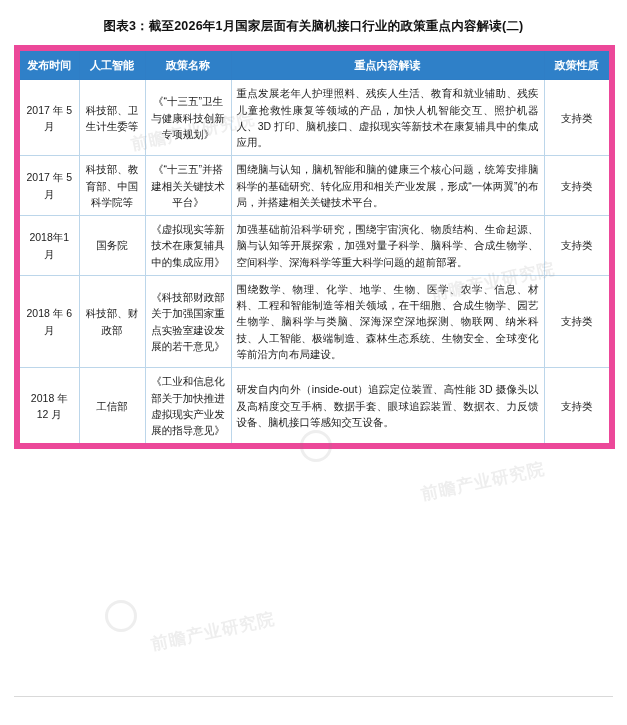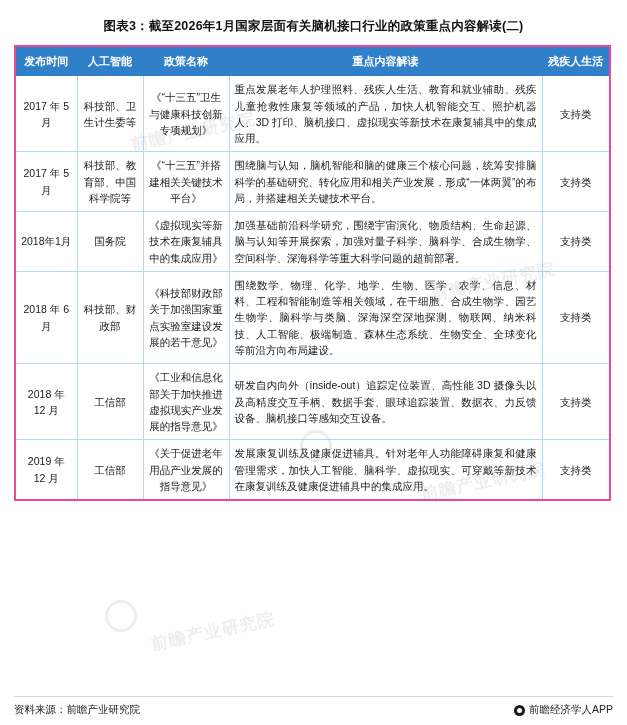--- a/index.html
+++ b/index.html
@@ -26,21 +26,21 @@
     font-weight: bold;
     color: #111;
     text-align: center;
     padding: 12px 0 10px 0;
     letter-spacing: 0.2px;
   }
   table.policy {
     border-collapse: collapse;
     width: 553px;
     table-layout: fixed;
-    border: 2px solid #ec4899;
+    border: 6px solid #ec4899;
   }
   table.policy th {
     background: #2f80c8;
     color: #ffffff;
     font-size: 11px;
     font-weight: bold;
     text-align: center;
     padding: 7px 2px;
     border: 1px solid #2f7ec6;
     line-height: 1.3;
@@ -147,21 +147,21 @@
         <col class="col3">
         <col class="col4">
         <col class="col5">
     </colgroup>
     <thead>
       <tr>
         <th>发布时间</th>
         <th>人工智能</th>
         <th>政策名称</th>
         <th>重点内容解读</th>
-        <th>残疾人生活</th>
+        <th>政策性质</th>
       </tr>
     </thead>
     <tbody>
       <tr>
         <td class="c-date">2017 年 5 月</td>
         <td class="c-dept">科技部、卫生计生委等</td>
         <td class="c-name">《“十三五”卫生与健康科技创新专项规划》</td>
         <td class="c-content">重点发展老年人护理照料、残疾人生活、教育和就业辅助、残疾儿童抢救性康复等领域的产品，加快人机智能交互、照护机器人、3D 打印、脑机接口、虚拟现实等新技术在康复辅具中的集成应用。</td>
         <td class="c-nature">支持类</td>
       </tr>
@@ -184,42 +184,28 @@
         <td class="c-dept">科技部、财政部</td>
         <td class="c-name">《科技部财政部关于加强国家重点实验室建设发展的若干意见》</td>
         <td class="c-content">围绕数学、物理、化学、地学、生物、医学、农学、信息、材料、工程和智能制造等相关领域，在干细胞、合成生物学、园艺生物学、脑科学与类脑、深海深空深地探测、物联网、纳米科技、人工智能、极端制造、森林生态系统、生物安全、全球变化等前沿方向布局建设。</td>
         <td class="c-nature">支持类</td>
       </tr>
       <tr>
         <td class="c-date">2018 年 12 月</td>
         <td class="c-dept">工信部</td>
         <td class="c-name">《工业和信息化部关于加快推进虚拟现实产业发展的指导意见》</td>
         <td class="c-content">研发自内向外（inside-out）追踪定位装置、高性能 3D 摄像头以及高精度交互手柄、数据手套、眼球追踪装置、数据衣、力反馈设备、脑机接口等感知交互设备。</td>
-        <td class="c-nature">支持类</td>
-      </tr>
-      <tr>
-        <td class="c-date">2019 年 12 月</td>
-        <td class="c-dept">工信部</td>
-        <td class="c-name">《关于促进老年用品产业发展的指导意见》</td>
-        <td class="c-content">发展康复训练及健康促进辅具。针对老年人功能障碍康复和健康管理需求，加快人工智能、脑科学、虚拟现实、可穿戴等新技术在康复训练及健康促进辅具中的集成应用。</td>
         <td class="c-nature">支持类</td>
       </tr>
     </tbody>
   </table>
 
   <div class="wm" style="left:130px; top:120px;">前瞻产业研究院</div>
   <div class="wm" style="left:430px; top:270px;">前瞻产业研究院</div>
   <div class="wm" style="left:420px; top:470px;">前瞻产业研究院</div>
   <div class="wm" style="left:150px; top:620px;">前瞻产业研究院</div>
   <div class="wm-logo" style="left:300px; top:430px;"><span class="ring"></span></div>
   <div class="wm-logo" style="left:105px; top:600px;"><span class="ring"></span></div>
 
   <div class="hr-line"></div>
 
-  <div class="footer">
-    <div class="source">资料来源：前瞻产业研究院</div>
-    <div class="brand">
-      <span class="brand-mark"></span>
-      <span>前瞻经济学人APP</span>
-    </div>
-  </div>
 
 </div>
 
 </body></html>

